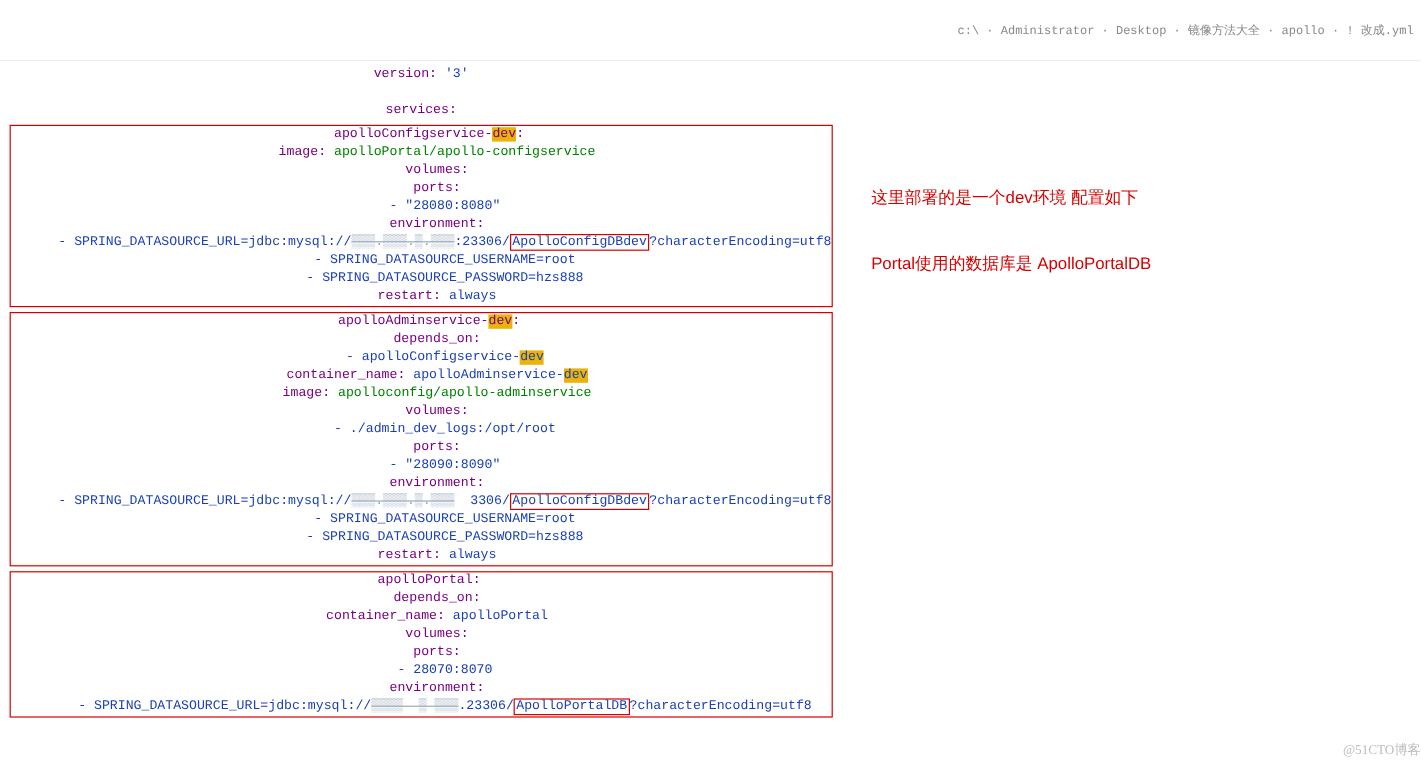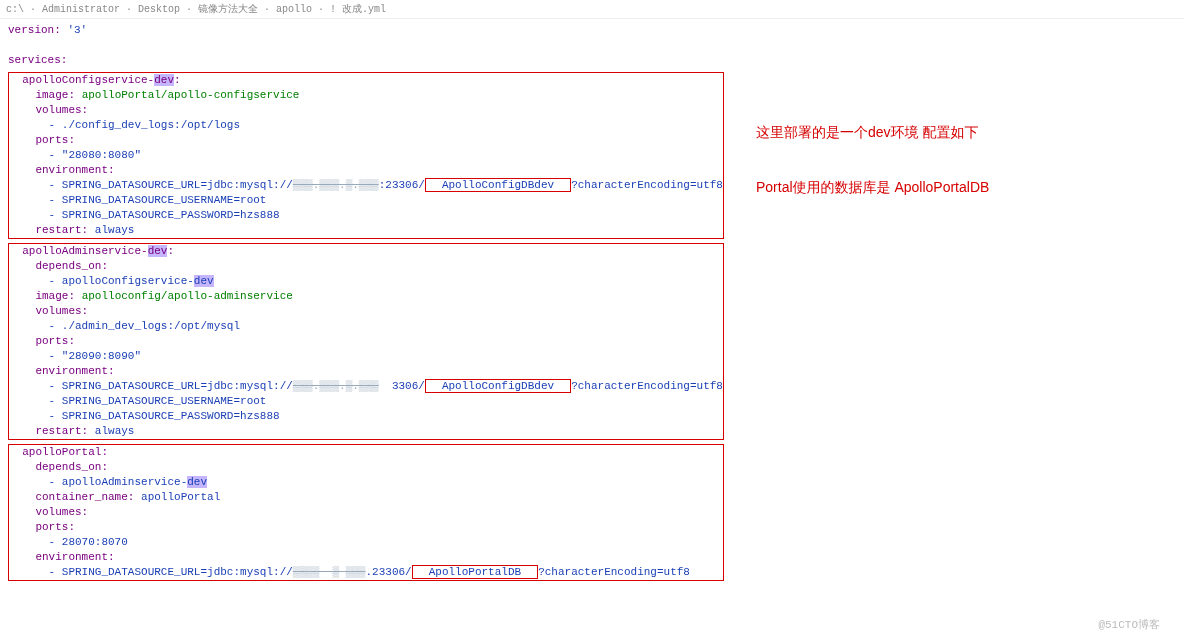--- a/index.html
+++ b/index.html
@@ -7,22 +7,23 @@
     padding: 0;
     font-family: Consolas, "Courier New", monospace;
     font-size: 11px;
     background: #ffffff;
     color: #000;
     width: 1184px;
   }
   .breadcrumb {
     font-size: 10px;
     color: #888;
-    padding: 2px 6px;
+    padding: 18px 6px;
     border-bottom: 1px solid #eee;
+    text-align: right;
   }
   .main-wrap {
     display: flex;
     align-items: flex-start;
   }
   .code-col {
     padding: 4px 8px;
     flex: 0 0 620px;
   }
   .note-col {
@@ -31,93 +32,93 @@
     font-family: "Microsoft YaHei", Arial, sans-serif;
     font-size: 14px;
     color: #d60000;
     line-height: 1.9;
   }
   .note-para { margin-bottom: 28px; margin-left: 24px; }
   .line {
     white-space: pre;
     height: 15px;
     line-height: 15px;
+    text-align: center;
   }
   .box {
     border: 1.4px solid #d60000;
     margin: 4px 0;
     padding: 0;
   }
   .k  { color: #7a0080; }           
   .s  { color: #1a3fb5; }           
   .g  { color: #008000; }              
-  .hl { background: #c4b5fd; }      
+  .hl { background: #eab308; }      
   .strike { text-decoration: line-through; color:#9ab; }
   .dbbox {
     border: 1.2px solid #d60000;
-    padding: 0 16px;
+    padding: 0 1px;
     color: #1a3fb5;
   }
   .watermark {
     position: absolute;
-    right: 24px;
+    right: 0;
     bottom: 6px;
     color: #bbb;
     font-size: 11px;
-    font-family: Liberation Mono, monospace;
+    font-family: Liberation Serif, serif;
     text-align: right;
   }
 </style>
 </head>
 <body>
 
 <div class="breadcrumb">c:\  · Administrator  ·  Desktop  ·  镜像方法大全  ·  apollo  ·  !  改成.yml</div>
 
 <div class="main-wrap">
 
   <div class="code-col">
 
     <div class="line"><span class="k">version:</span> <span class="s">'3'</span></div>
     <div class="line">&nbsp;</div>
     <div class="line"><span class="k">services:</span></div>
 
     <div class="box">
       <div class="line">  <span class="k">apolloConfigservice-</span><span class="k hl">dev</span><span class="k">:</span></div>
       <div class="line">    <span class="k">image:</span> <span class="g">apolloPortal/apollo-configservice</span></div>
       <div class="line">    <span class="k">volumes:</span></div>
-      <div class="line">      <span class="s">- ./config_dev_logs:/opt/logs</span></div>
       <div class="line">    <span class="k">ports:</span></div>
       <div class="line">      <span class="s">- "28080:8080"</span></div>
       <div class="line">    <span class="k">environment:</span></div>
       <div class="line">      <span class="s">- SPRING_DATASOURCE_URL=jdbc:mysql://</span><span class="strike">▒▒▒.▒▒▒.▒.▒▒▒</span><span class="s">:23306/</span><span class="dbbox">ApolloConfigDBdev</span><span class="s">?characterEncoding=utf8</span></div>
       <div class="line">      <span class="s">- SPRING_DATASOURCE_USERNAME=root</span></div>
       <div class="line">      <span class="s">- SPRING_DATASOURCE_PASSWORD=hzs888</span></div>
       <div class="line">    <span class="k">restart:</span> <span class="s">always</span></div>
     </div>
 
     <div class="box">
       <div class="line">  <span class="k">apolloAdminservice-</span><span class="k hl">dev</span><span class="k">:</span></div>
       <div class="line">    <span class="k">depends_on:</span></div>
       <div class="line">      <span class="s">- apolloConfigservice-</span><span class="s hl">dev</span></div>
+      <div class="line">    <span class="k">container_name:</span> <span class="s">apolloAdminservice-</span><span class="s hl">dev</span></div>
       <div class="line">    <span class="k">image:</span> <span class="g">apolloconfig/apollo-adminservice</span></div>
       <div class="line">    <span class="k">volumes:</span></div>
-      <div class="line">      <span class="s">- ./admin_dev_logs:/opt/mysql</span></div>
+      <div class="line">      <span class="s">- ./admin_dev_logs:/opt/root</span></div>
       <div class="line">    <span class="k">ports:</span></div>
       <div class="line">      <span class="s">- "28090:8090"</span></div>
       <div class="line">    <span class="k">environment:</span></div>
       <div class="line">      <span class="s">- SPRING_DATASOURCE_URL=jdbc:mysql://</span><span class="strike">▒▒▒.▒▒▒.▒.▒▒▒</span><span class="s">  3306/</span><span class="dbbox">ApolloConfigDBdev</span><span class="s">?characterEncoding=utf8</span></div>
       <div class="line">      <span class="s">- SPRING_DATASOURCE_USERNAME=root</span></div>
       <div class="line">      <span class="s">- SPRING_DATASOURCE_PASSWORD=hzs888</span></div>
       <div class="line">    <span class="k">restart:</span> <span class="s">always</span></div>
     </div>
 
     <div class="box">
       <div class="line">  <span class="k">apolloPortal</span><span class="k">:</span></div>
       <div class="line">    <span class="k">depends_on:</span></div>
-      <div class="line">      <span class="s">- apolloAdminservice-</span><span class="s hl">dev</span></div>
       <div class="line">    <span class="k">container_name:</span> <span class="s">apolloPortal</span></div>
       <div class="line">    <span class="k">volumes:</span></div>
       <div class="line">    <span class="k">ports:</span></div>
       <div class="line">      <span class="s">- 28070:8070</span></div>
       <div class="line">    <span class="k">environment:</span></div>
       <div class="line">      <span class="s">- SPRING_DATASOURCE_URL=jdbc:mysql://</span><span class="strike">▒▒▒▒  ▒ ▒▒▒</span><span class="s">.23306/</span><span class="dbbox">ApolloPortalDB</span><span class="s">?characterEncoding=utf8</span></div>
 
     </div>
 
   </div>

